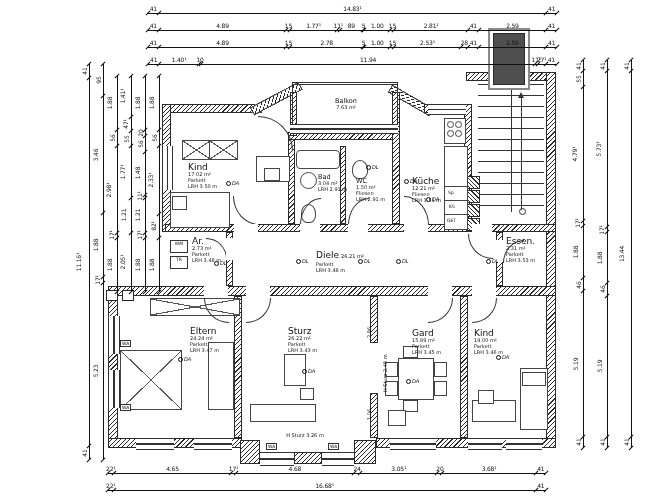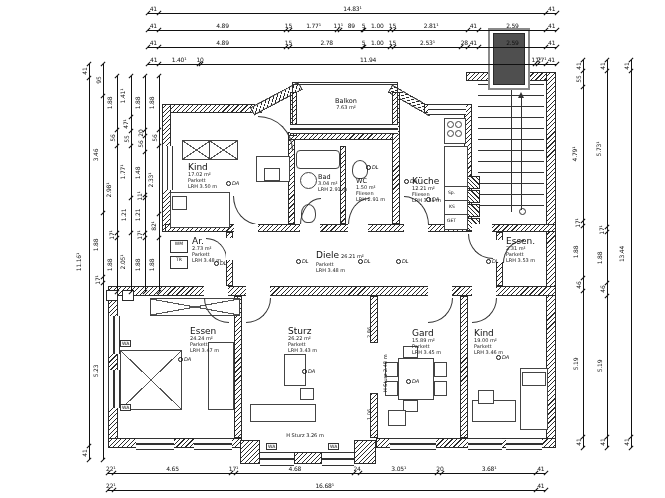--- a/index.html
+++ b/index.html
@@ -242,21 +242,21 @@
     <div class="rd">Parkett</div>
     <div class="rd">LRH 3.48 m</div>
   </div>
   <div class="room-label" style="left:506px;top:236px;">
     <div class="rn">Essen.</div>
     <div class="rd">2.31 m²</div>
     <div class="rd">Parkett</div>
     <div class="rd">LRH 3.53 m</div>
   </div>
   <div class="room-label" style="left:190px;top:326px;">
-    <div class="rn">Essen</div>
+    <div class="rn">Eltern</div>
     <div class="rd">24.24 m²</div>
     <div class="rd">Parkett</div>
     <div class="rd">LRH 3.47 m</div>
   </div>
   <div class="room-label" style="left:288px;top:326px;">
     <div class="rn">Sturz</div>
     <div class="rd">26.22 m²</div>
     <div class="rd">Parkett</div>
     <div class="rd">LRH 3.43 m</div>
   </div>

